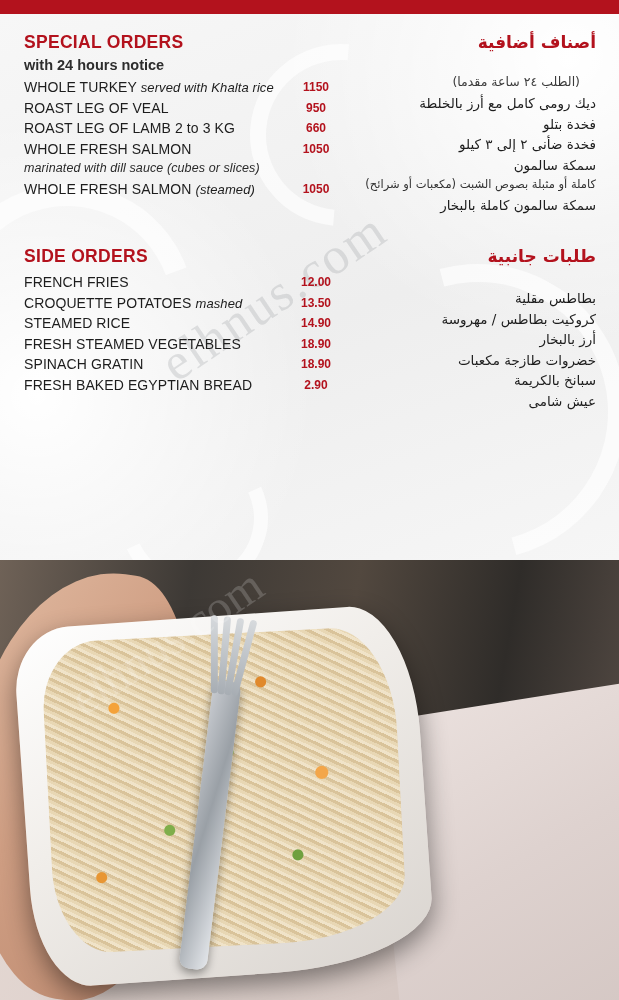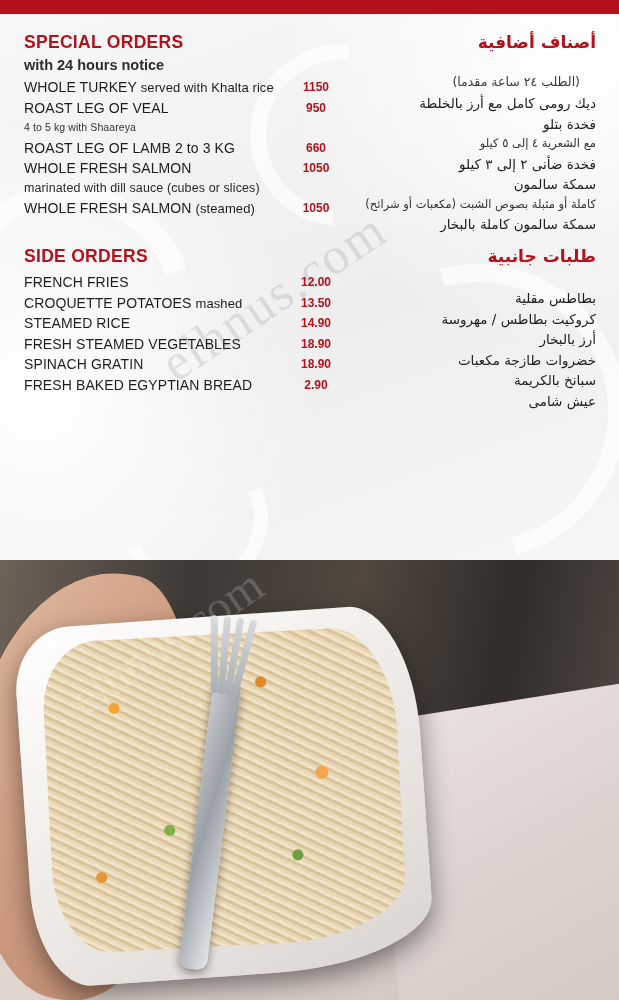--- a/index.html
+++ b/index.html
@@ -131,27 +131,29 @@
 
   .en {
     position: absolute;
     left: 0;
     top: 0;
     font-size: 14px;
     color: #1d1d1d;
     letter-spacing: 0.1px;
   }
   .en .em {
+    font-style: italic;
     font-size: 13px;
   }
   .en.small {
     font-size: 10.5px;
     color: #333333;
   }
   .en.italic-only {
+    font-style: italic;
     font-size: 12.5px;
     color: #2a2a2a;
   }
   .price {
     position: absolute;
     left: 246px;
     width: 92px;
     text-align: center;
     font-size: 12px;
     font-weight: bold;
@@ -313,24 +315,20 @@
         <div class="price">1150</div>
         <div class="ar">ديك رومى كامل مع أرز بالخلطة</div>
       </div>
 
       <div class="item tall">
         <div class="en">ROAST LEG OF VEAL</div>
         <div class="price">950</div>
         <div class="ar">فخدة بتلو</div>
       </div>
 
-      <div class="item">
-        <div class="en small">4 to 5 kg with Shaareya</div>
-        <div class="ar small">مع الشعرية ٤ إلى ٥ كيلو</div>
-      </div>
 
       <div class="item tall">
         <div class="en">ROAST LEG OF LAMB 2 to 3 KG</div>
         <div class="price">660</div>
         <div class="ar">فخدة ضأنى ٢ إلى ٣ كيلو</div>
       </div>
 
       <div class="item tall">
         <div class="en">WHOLE FRESH SALMON</div>
         <div class="price">1050</div>

